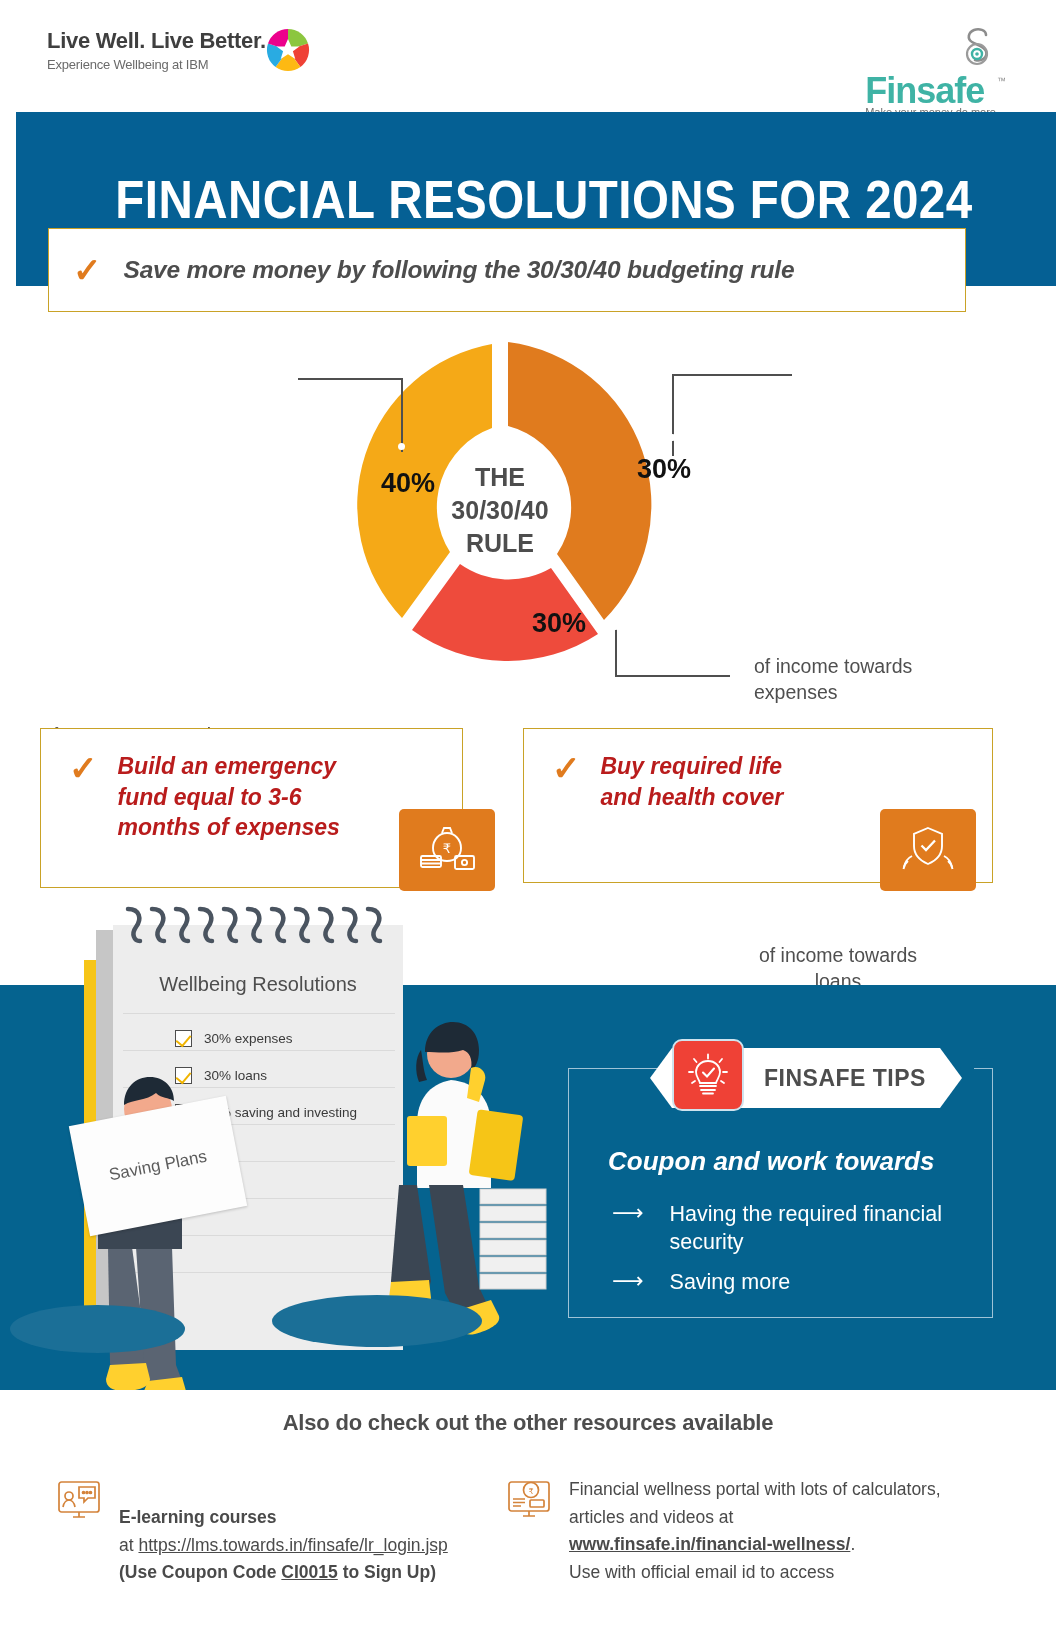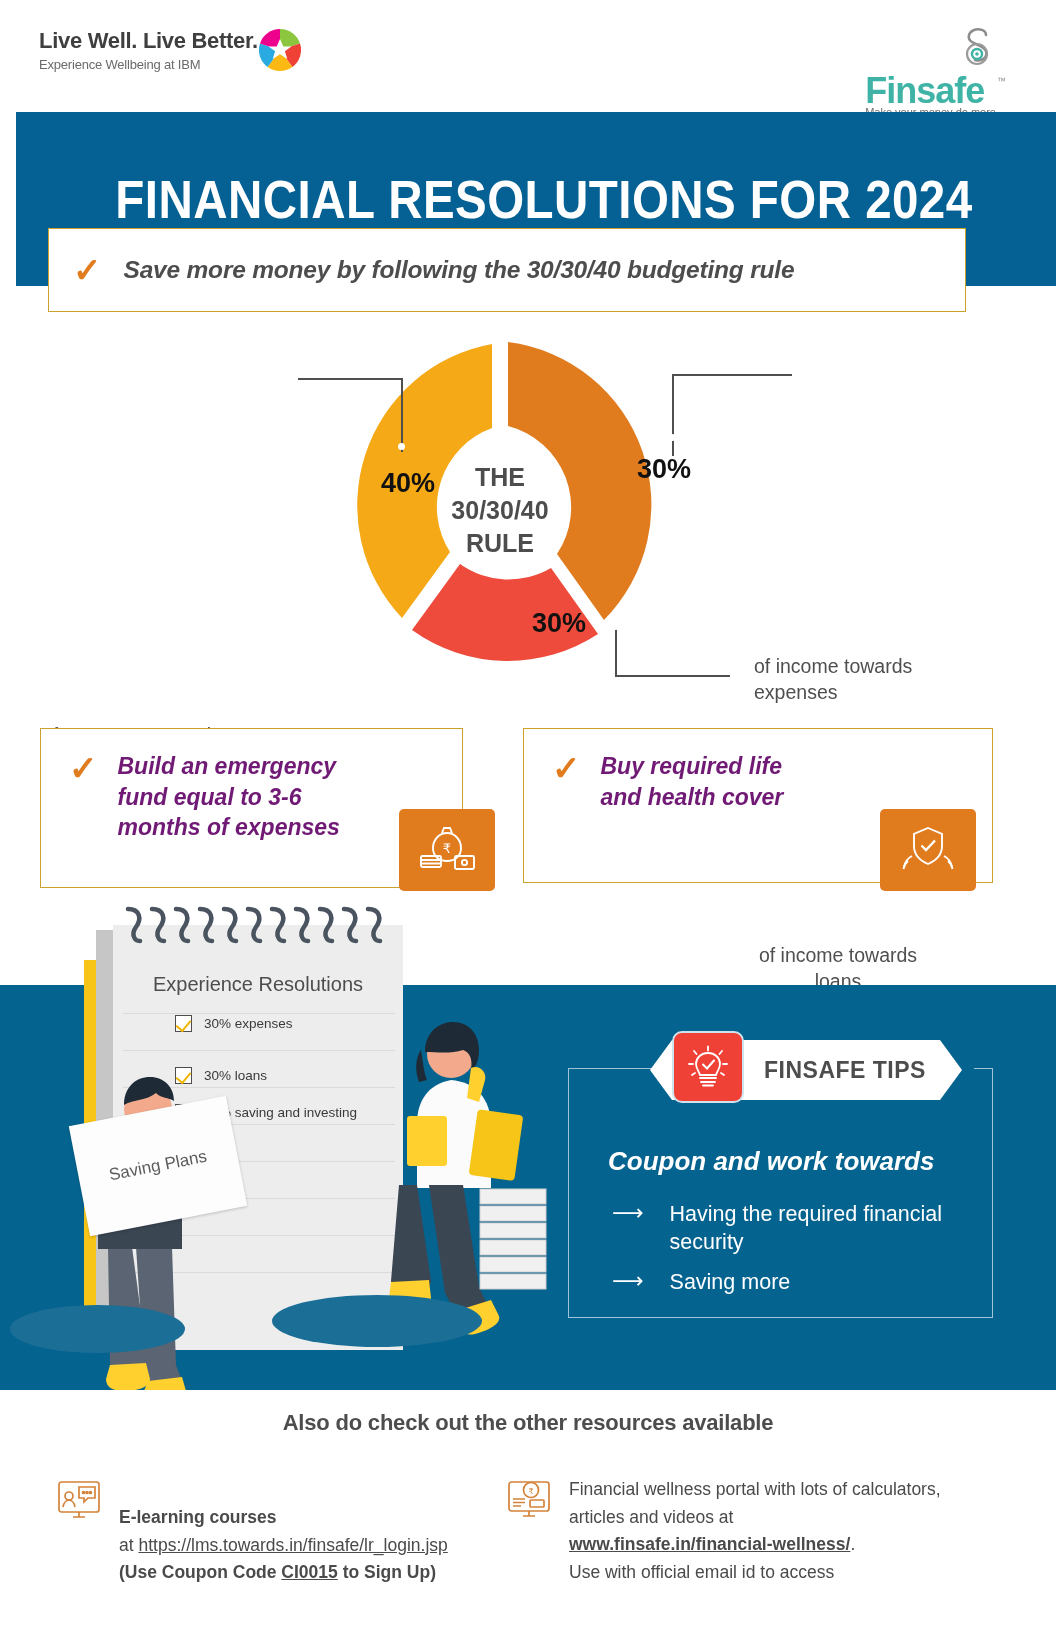--- a/index.html
+++ b/index.html
@@ -9,21 +9,21 @@
     background: #ffffff;
     position: relative;
     overflow: hidden;
   }
 
   
   .header {
     height: 112px; width: 100%;
     position: relative; background: #fff;
   }
-  .ibm-logo { position: absolute; left: 39px; top: 28px; display: flex; align-items: center; }
+  .ibm-logo { position: absolute; left: 47px; top: 28px; display: flex; align-items: center; }
   .ibm-text-wrap { text-align: left; }
   .ibm-line1 { font-size: 22px; font-weight: 700; color: #3f3f3f; letter-spacing: -0.3px; font-family: "Liberation Sans", sans-serif;}
   .ibm-line2 { font-size: 13px; color: #6a6a6a; margin-top: 3px; letter-spacing: -0.2px;}
   .ibm-mark { width: 44px; height: 44px; position: relative; }
 
   .finsafe-logo { position: absolute; right: 60px; top: 26px; display: flex; align-items: flex-end; gap: 4px; flex-direction: column;}
   .fs-swirl { width: 34px; height: 44px; }
   .fs-wordwrap { position: relative; }
   .fs-word { font-size: 36px; font-weight: 700; color: #3fb3a5; line-height: 0.95; letter-spacing: -1px; font-family: "Liberation Sans", sans-serif;}
   .fs-tm { font-size: 9px; color: #8d8d8d; position: absolute; right: -10px; top: 2px;}
@@ -82,21 +82,21 @@
   .dotmark { position: absolute; width: 7px; height: 7px; background: #fff; border-radius: 50%; }
 
   
   .card {
     position: absolute; background: #ffffff;
     border: 1.5px solid #c9a227;
   }
   .card-left { left: 40px; top: 728px; width: 423px; height: 160px; }
   .card-right { left: 523px; top: 728px; width: 470px; height: 155px; }
   .card-inner { display: flex; gap: 20px; padding: 22px 0 0 28px; }
-  .card-text { font-size: 23px; font-weight: 700; font-style: italic; color: #701a75; line-height: 1.33; }
+  .card-text { font-size: 23px; font-weight: 700; font-style: italic; color: #b91c1c; line-height: 1.33; }
   .card-icon {
     position: absolute; width: 96px; height: 82px;
     background: #e07b1e; border-radius: 5px;
     display: flex; align-items: center; justify-content: center;
   }
   .ic-left { left: 358px; top: 80px; }
   .ic-right { left: 356px; top: 80px; }
 
   
   .blue-panel { position: absolute; left: 0; top: 985px; width: 1056px; height: 405px; background: #05638f; }
@@ -137,21 +137,21 @@
     border: 1.4px solid #9fc3d7;
     border-top: none;
   }
   .tips-box::before, .tips-box::after {
     content:""; position:absolute; top:0; height:1.4px; background:#9fc3d7;
   }
   .tips-box::before { left:0; width: 95px; }
   .tips-box::after { right:0; width: 18px; }
   .ribbon {
     position: absolute; left: 650px; top: 1040px;
-    height: 68px; display: flex; align-items: flex-start;
+    height: 68px; display: flex; align-items: flex-end;
     z-index: 4;
   }
   .rb-left { width: 0; height: 0; border-top: 30px solid transparent; border-bottom: 30px solid transparent; border-right: 22px solid #ffffff;}
   .rb-body { background: #ffffff; height: 60px; display:flex; align-items:center; padding-right: 14px;}
   .rb-right { width: 0; height: 0; border-top: 30px solid transparent; border-bottom: 30px solid transparent; border-left: 22px solid #ffffff;}
   .tips-icon {
     width: 72px; height: 72px; background: #ef4136;
     border-radius: 10px; border: 2px solid #cfe3ee;
     display:flex; align-items:center; justify-content:center;
     margin-top: -6px;
@@ -315,23 +315,23 @@
     <div class="np-rules">
       <div class="np-rule"></div>
         <div class="np-rule"></div>
         <div class="np-rule"></div>
       <div class="np-rule"></div>
         <div class="np-rule"></div>
         <div class="np-rule"></div>
       <div class="np-rule"></div>
         <div class="np-rule"></div>
     </div>
-    <div class="np-title">Experience Resolutions</div>
-
-    <div class="np-item" style="top:90px;">
+    <div class="np-title">Wellbeing Resolutions</div>
+
+    <div class="np-item" style="top:105px;">
       <span class="np-cb"></span>
       <span>30% expenses</span>
     </div>
     <div class="np-item" style="top:142px;">
       <span class="np-cb"></span>
       <span>30% loans</span>
     </div>
     <div class="np-item" style="top:179px;">
       <span class="np-cb"></span>
       <span>40% saving and investing</span>

